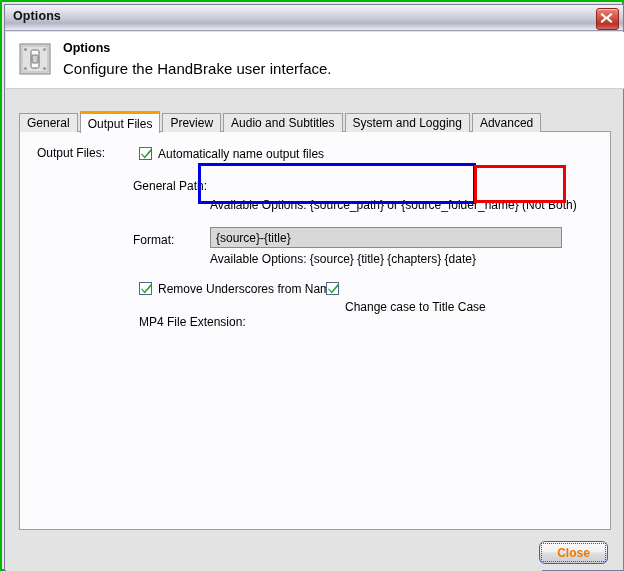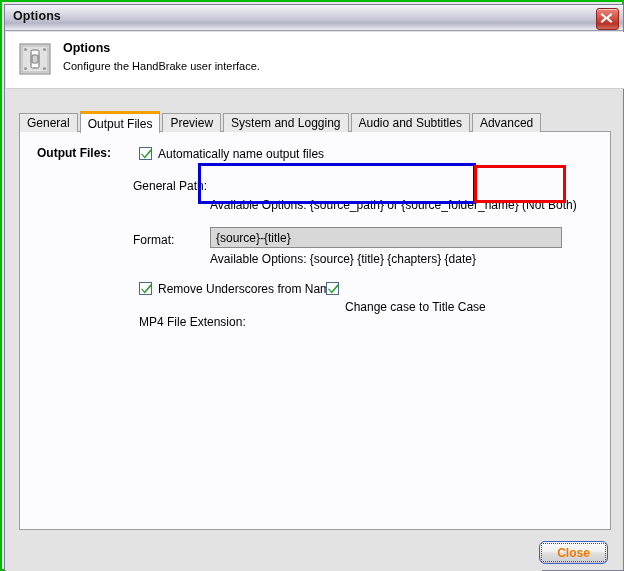--- a/index.html
+++ b/index.html
@@ -85,21 +85,21 @@
   #header-title {
     position: absolute;
     left: 57px; top: 9px;
     font-size: 12.5px;
     font-weight: bold;
     color: #000;
   }
   #header-sub {
     position: absolute;
     left: 57px; top: 28px;
-    font-size: 11px;
+    font-size: 15px;
     color: #000;
   }
 
   
   #body-area {
     position: absolute;
     left: 1px; top: 84px;
     width: 536px; height: 482px;
     background: #e3e3e3;
   }
@@ -145,21 +145,21 @@
     background: #fcfcff;
     border: 1px solid #9e9e9e;
     box-sizing: border-box;
     z-index: 2;
   }
 
   
   #label-output-files {
     position: absolute;
     left: 17px; top: 14px;
-    font-size: 12px; font-weight: bold; color: #000;
+    font-size: 12px; font-weight: normal; color: #000;
   }
 
   .chk {
     position: absolute;
     width: 13px; height: 13px;
     background: #ffffff;
     border: 1px solid #4a6a8a;
     box-sizing: border-box;
   }
   .chk svg { display:block; margin:-1px 0 0 0; }
@@ -284,22 +284,22 @@
       <div id="header-title">Options</div>
       <div id="header-sub">Configure the HandBrake user interface.</div>
     </div>
 
     <div id="body-area">
 
       <div id="tabstrip">
         <div class="tab">General</div>
         <div class="tab selected">Output Files</div>
         <div class="tab">Preview</div>
+        <div class="tab">Audio and Subtitles</div>
         <div class="tab">System and Logging</div>
-        <div class="tab">Audio and Subtitles</div>
         <div class="tab">Advanced</div>
       </div>
 
       <div id="tabpanel">
 
         <div id="label-output-files">Output Files:</div>
 
         <div class="chk" style="left:119px; top:15px;">
           <svg width="13" height="13" viewBox="0 0 13 13" aria-hidden="true">
             <path d="M2 6.5 L4.6 9.5 L10.6 2.2 L11.8 3.4 L4.7 11.4 L1 7 Z" fill="#1e9e28"></path>

